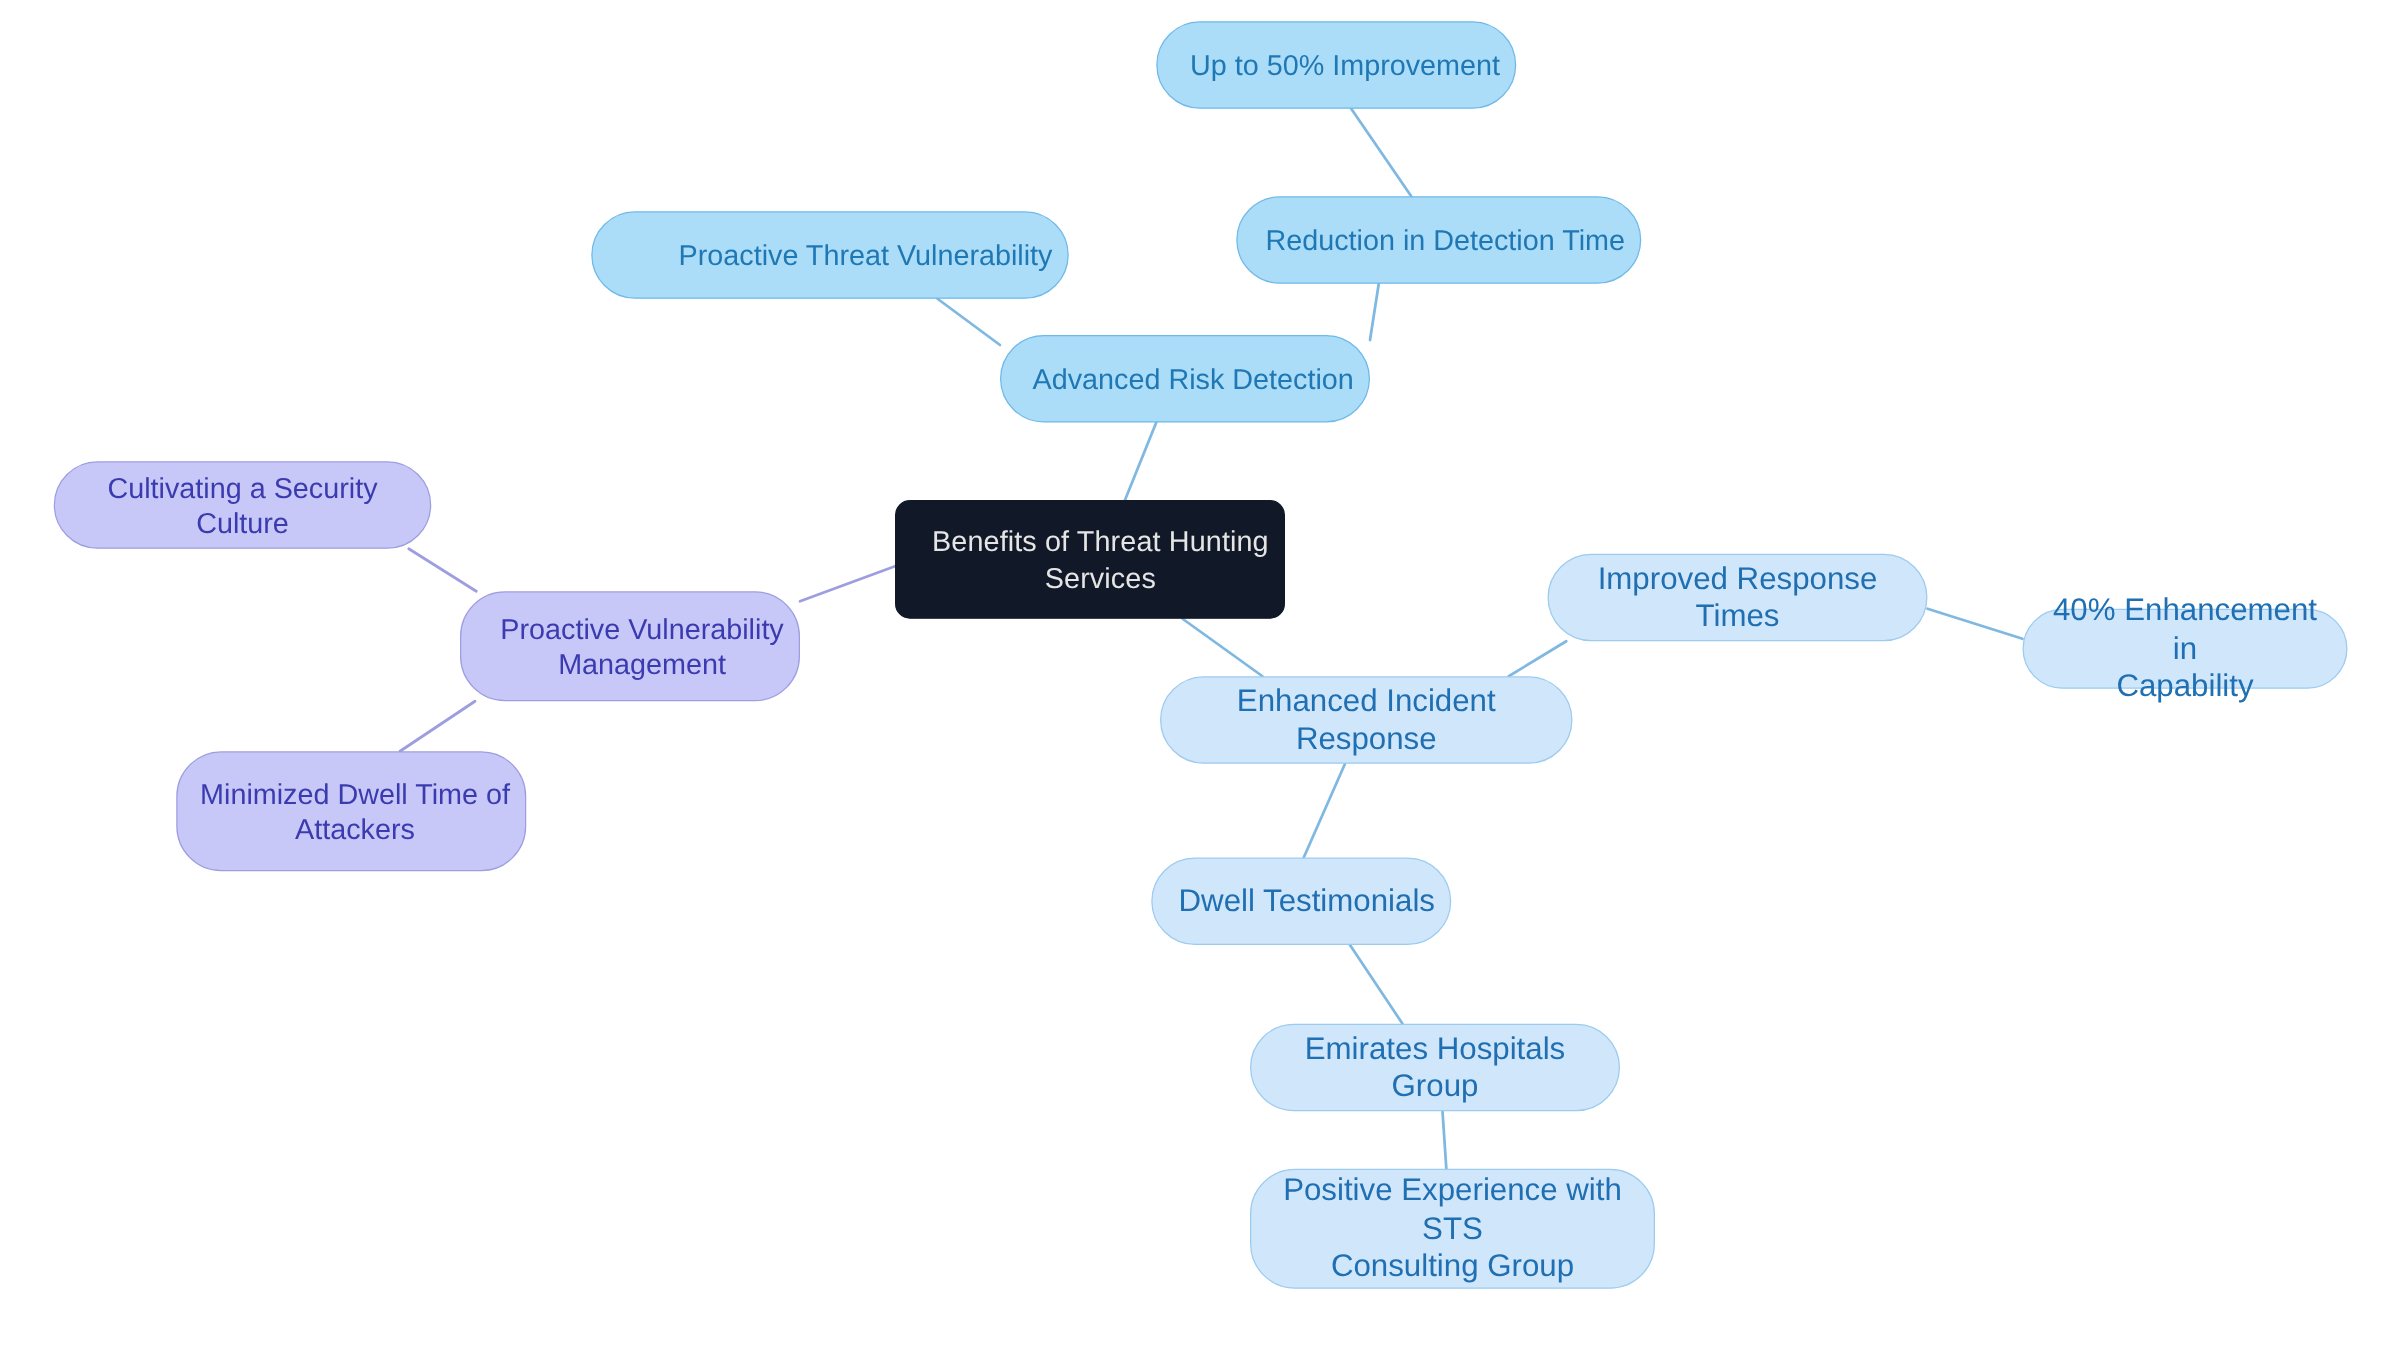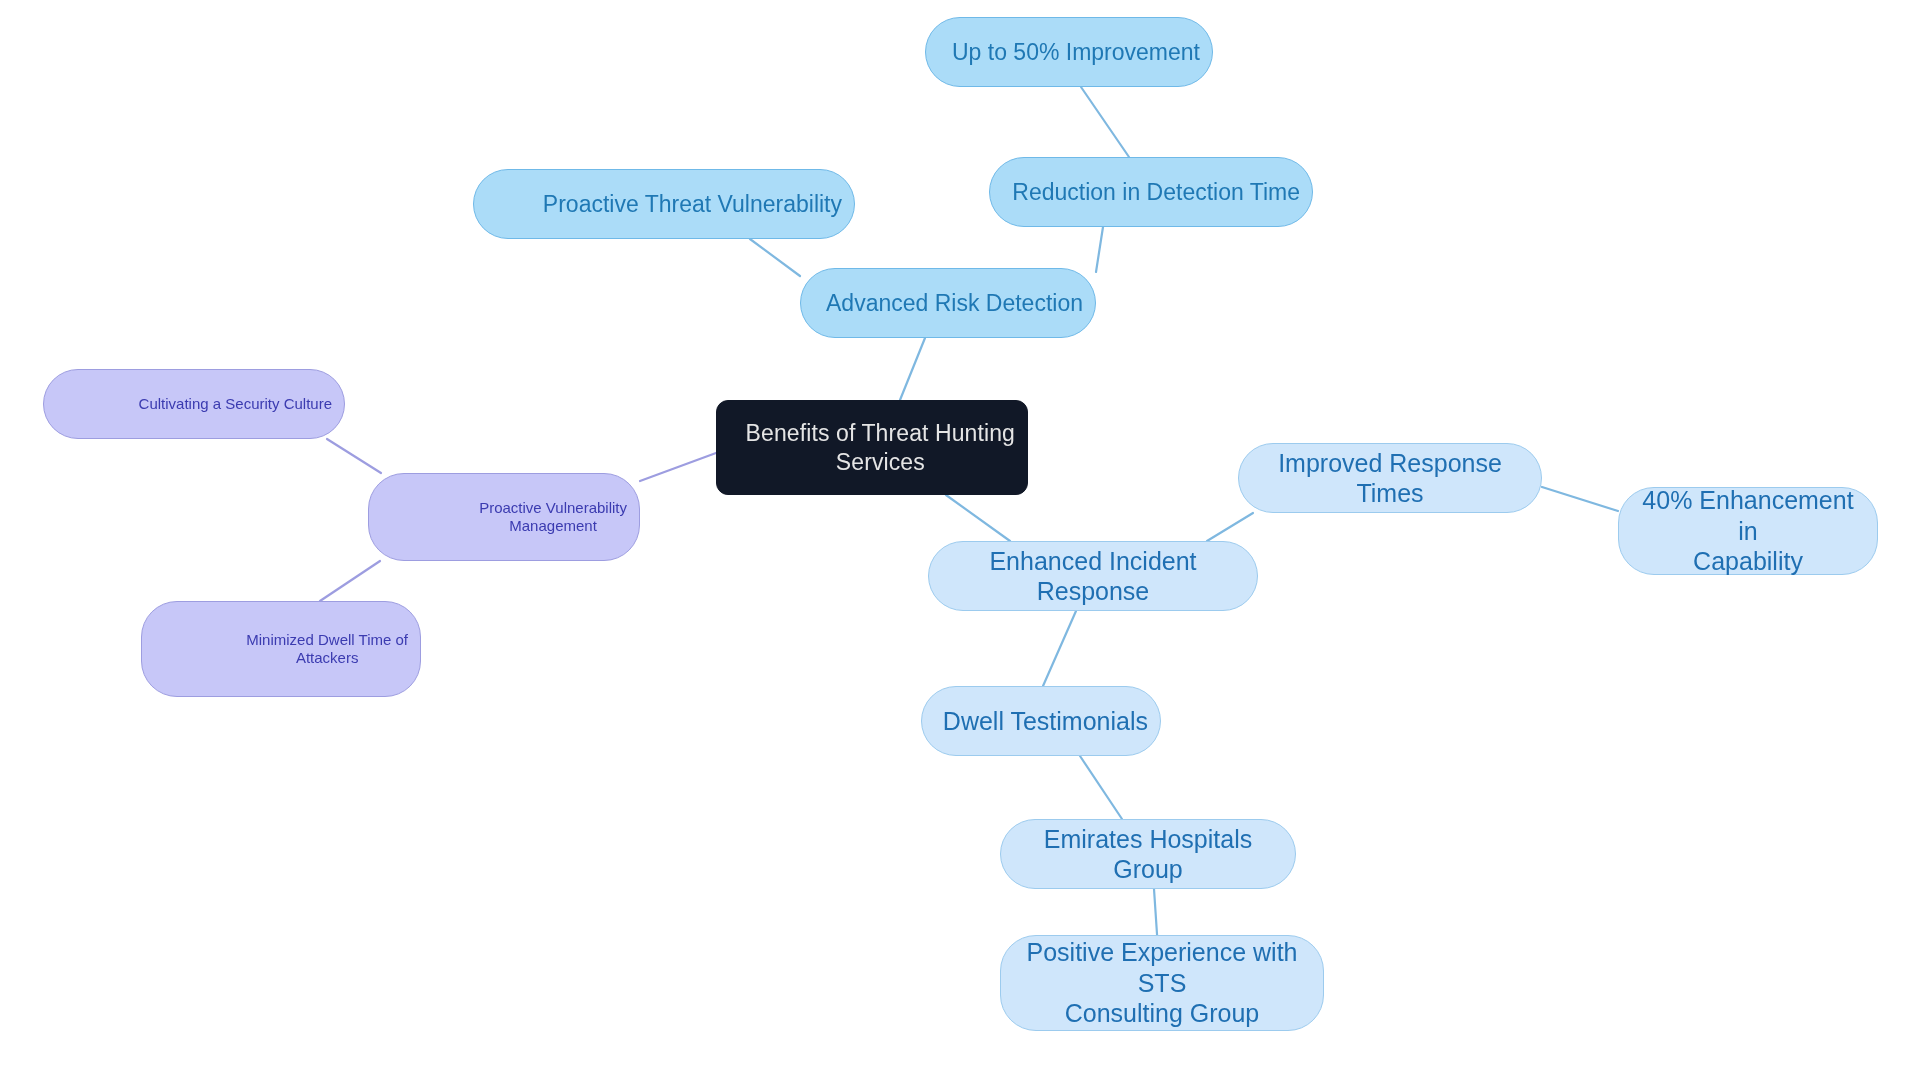--- a/index.html
+++ b/index.html
@@ -58,21 +58,21 @@
   .node.tier-blue-light {
     background: #cfe6fb;
     border-color: #9ccbee;
     color: #1f6fb2;
     font-size: 25px;
   }
   .node.tier-purple-dark {
     background: #c7c7f8;
     border-color: #9d9de0;
     color: #3b3bb0;
-    font-size: 15px;
+    font-size: 23px;
   }
 </style>
 </head>
 <body>
 
 <div id="mindmap">
   <svg id="edge-layer" viewBox="0 0 1920 1083" xmlns="http://www.w3.org/2000/svg">
       <line x1="900" y1="400" x2="925" y2="338" stroke="#7fb8e0" stroke-width="2.2" stroke-linecap="round"></line>
       <line x1="800" y1="276" x2="750" y2="239" stroke="#7fb8e0" stroke-width="2.2" stroke-linecap="round"></line>
       <line x1="1096" y1="272" x2="1103" y2="227" stroke="#7fb8e0" stroke-width="2.2" stroke-linecap="round"></line>
@@ -88,21 +88,21 @@
       <line x1="380" y1="561" x2="320" y2="601" stroke="#9d9de0" stroke-width="2.2" stroke-linecap="round"></line>
     </svg>
 <div class="node root" style="left: 716px; top: 400px; width: 312px; height: 95px;"><span>Benefits of Threat Hunting
 Services</span></div>
     <div class="node tier-blue-dark" style="left: 800px; top: 268px; width: 296px; height: 70px;"><span>Advanced Risk Detection</span></div>
     <div class="node tier-blue-dark" style="left: 473px; top: 169px; width: 382px; height: 70px;"><span>Proactive Threat Vulnerability</span></div>
     <div class="node tier-blue-dark" style="left: 989px; top: 157px; width: 324px; height: 70px;"><span>Reduction in Detection Time</span></div>
     <div class="node tier-blue-dark" style="left: 925px; top: 17px; width: 288px; height: 70px;"><span>Up to 50% Improvement</span></div>
     <div class="node tier-blue-light" style="left: 928px; top: 541px; width: 330px; height: 70px;"><span>Enhanced Incident Response</span></div>
     <div class="node tier-blue-light" style="left: 1238px; top: 443px; width: 304px; height: 70px;"><span>Improved Response Times</span></div>
-    <div class="node tier-blue-light" style="left: 1618px; top: 487px; width: 260px; height: 88px;"><span>40% Enhancement in
+    <div class="node tier-blue-light" style="left: 1618px; top: 487px; width: 260px; height: 64px;"><span>40% Enhancement in
 Capability</span></div>
     <div class="node tier-blue-light" style="left: 921px; top: 686px; width: 240px; height: 70px;"><span>Dwell Testimonials</span></div>
     <div class="node tier-blue-light" style="left: 1000px; top: 819px; width: 296px; height: 70px;"><span>Emirates Hospitals Group</span></div>
     <div class="node tier-blue-light" style="left: 1000px; top: 935px; width: 324px; height: 96px;"><span>Positive Experience with STS
 Consulting Group</span></div>
     <div class="node tier-purple-dark" style="left: 368px; top: 473px; width: 272px; height: 88px;"><span>Proactive Vulnerability
 Management</span></div>
     <div class="node tier-purple-dark" style="left: 43px; top: 369px; width: 302px; height: 70px;"><span>Cultivating a Security Culture</span></div>
     <div class="node tier-purple-dark" style="left: 141px; top: 601px; width: 280px; height: 96px;"><span>Minimized Dwell Time of
 Attackers</span></div>

